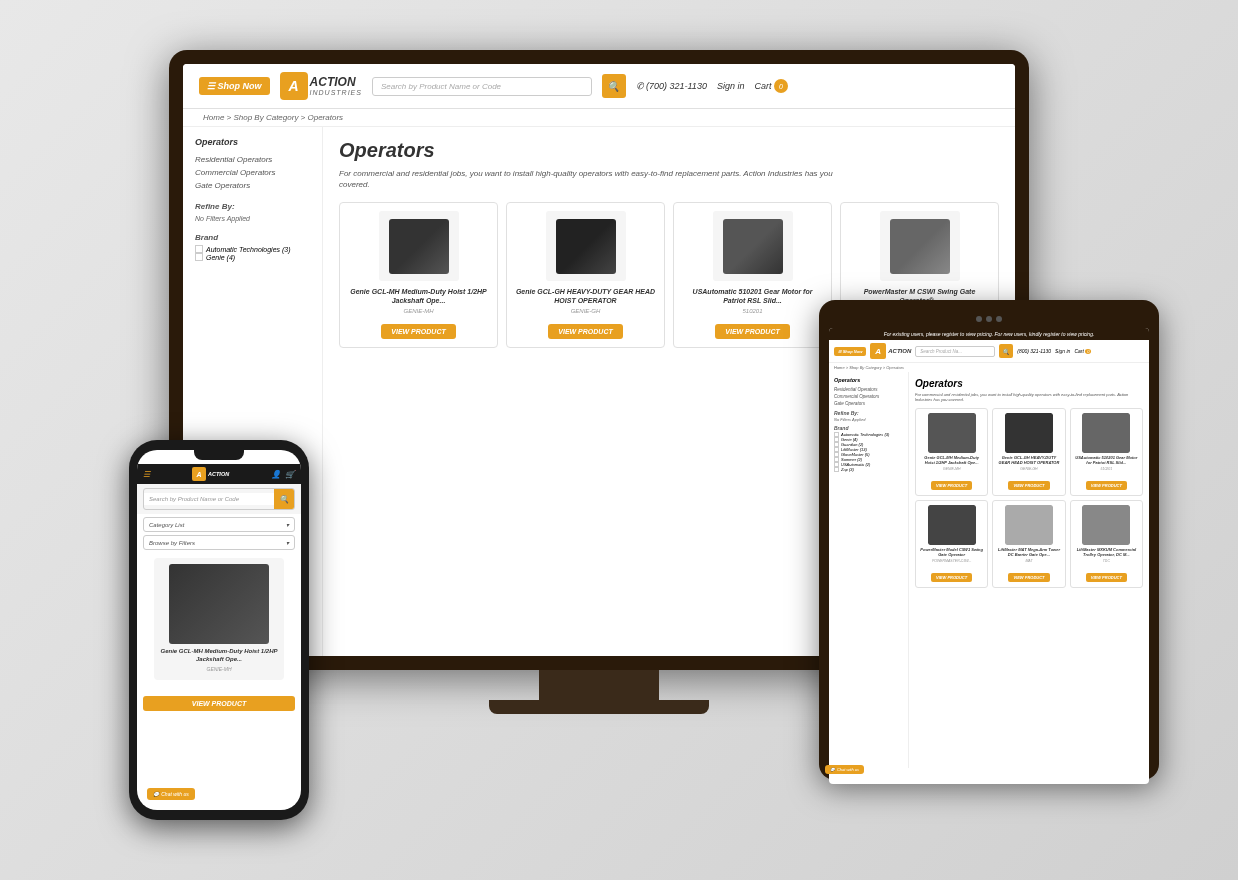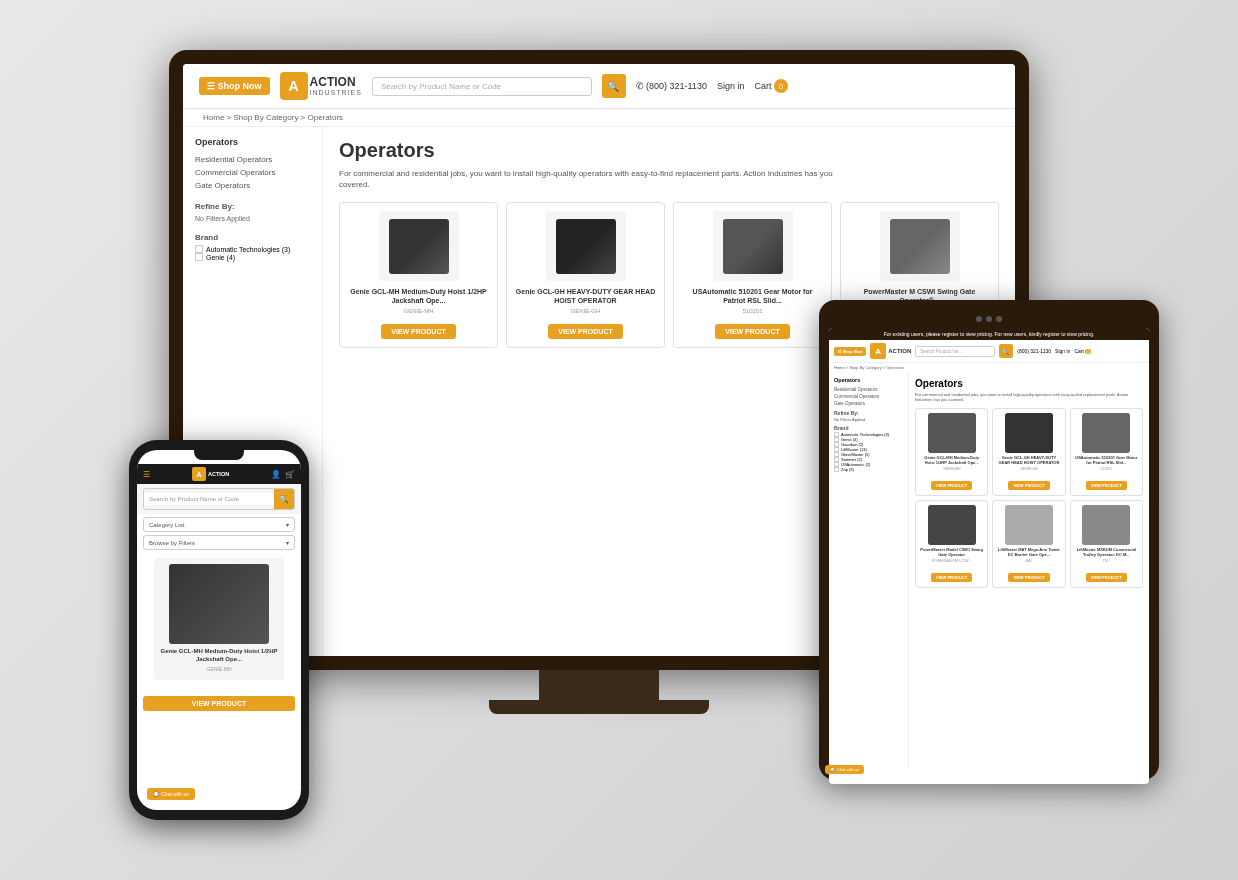--- a/index.html
+++ b/index.html
@@ -12,20 +12,21 @@
       display: flex;
       align-items: center;
       justify-content: center;
       background: linear-gradient(135deg, #e8e8e8 0%, #d0d0d0 100%);
     }
 
     .scene {
       position: relative;
       width: 1100px;
       height: 820px;
+      font-style: italic;
     }
 
     
     .monitor {
       position: absolute;
       top: 20px;
       left: 100px;
       width: 860px;
       height: 680px;
     }
@@ -599,21 +600,21 @@
             <div>
               <div class="logo-text">ACTION</div>
               <div class="logo-sub">INDUSTRIES</div>
             </div>
           </div>
           <div class="search-bar">
             <span style="font-size:8px;color:#aaa;">Search by Product Name or Code</span>
           </div>
           <div class="search-btn">🔍</div>
           <div class="header-actions">
-            <span class="phone-num">✆ (800) 321-1130</span>
+            <span class="phone-num">✆ (700) 321-1130</span>
             <span>Sign in</span>
             <span>
               <span>Cart</span>
               <span class="cart-badge">0</span>
             </span>
           </div>
         </div>
 
         <div class="site-breadcrumb">Home &gt; Shop By Category &gt; Operators</div>
 

